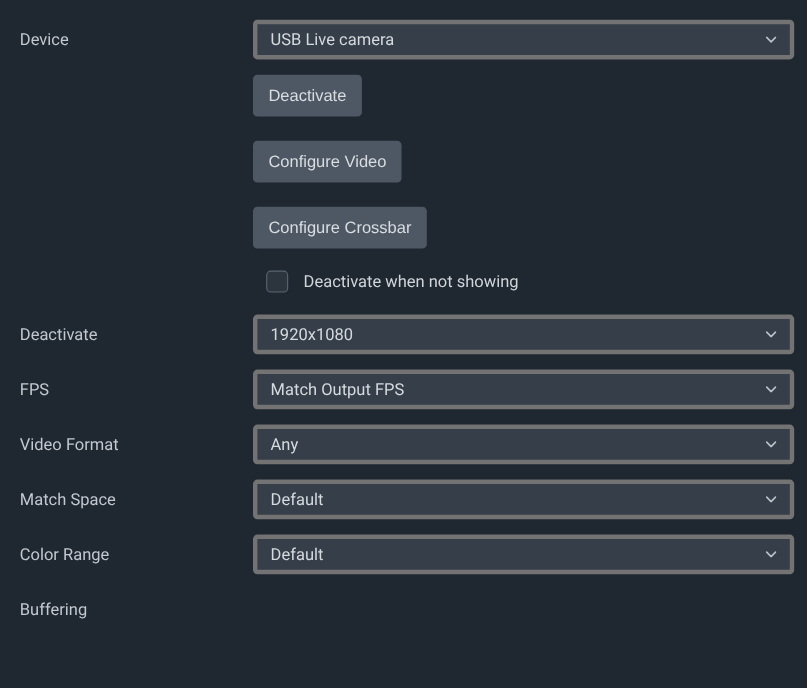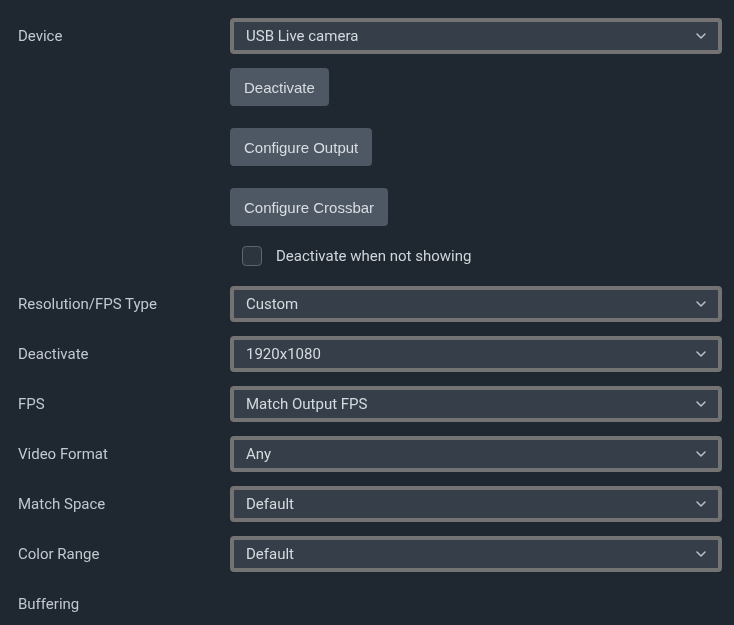--- a/index.html
+++ b/index.html
@@ -94,44 +94,31 @@
         <span>USB  Live camera</span>
         <span class="chev">
           <svg width="10" height="6" viewBox="0 0 10 6">
               <path d="M1 1l4 4 4-4" stroke="#b9c0c7" stroke-width="1.5" fill="none" stroke-linecap="round" stroke-linejoin="round"></path>
             </svg>
         </span>
       </div>
 
       <div class="btn-stack">
         <button class="btn">Deactivate</button>
-        <button class="btn">Configure Output</button>
+        <button class="btn">Configure Video</button>
         <button class="btn">Configure Crossbar</button>
       </div>
 
       <div class="checkbox-row">
         <div class="checkbox"></div>
         <span class="checkbox-label">Deactivate when not showing</span>
       </div>
     </div>
   </div>
 
-  <div class="row">
-    <div class="label-col">Resolution/FPS Type</div>
-    <div class="control-col">
-      <div class="select">
-        <span>Custom</span>
-        <span class="chev">
-            <svg width="10" height="6" viewBox="0 0 10 6">
-              <path d="M1 1l4 4 4-4" stroke="#b9c0c7" stroke-width="1.5" fill="none" stroke-linecap="round" stroke-linejoin="round"></path>
-            </svg>
-          </span>
-      </div>
-    </div>
-  </div>
 
   <div class="row">
     <div class="label-col">Deactivate</div>
     <div class="control-col">
       <div class="select">
         <span>1920x1080</span>
         <span class="chev">
             <svg width="10" height="6" viewBox="0 0 10 6">
               <path d="M1 1l4 4 4-4" stroke="#b9c0c7" stroke-width="1.5" fill="none" stroke-linecap="round" stroke-linejoin="round"></path>
             </svg>

